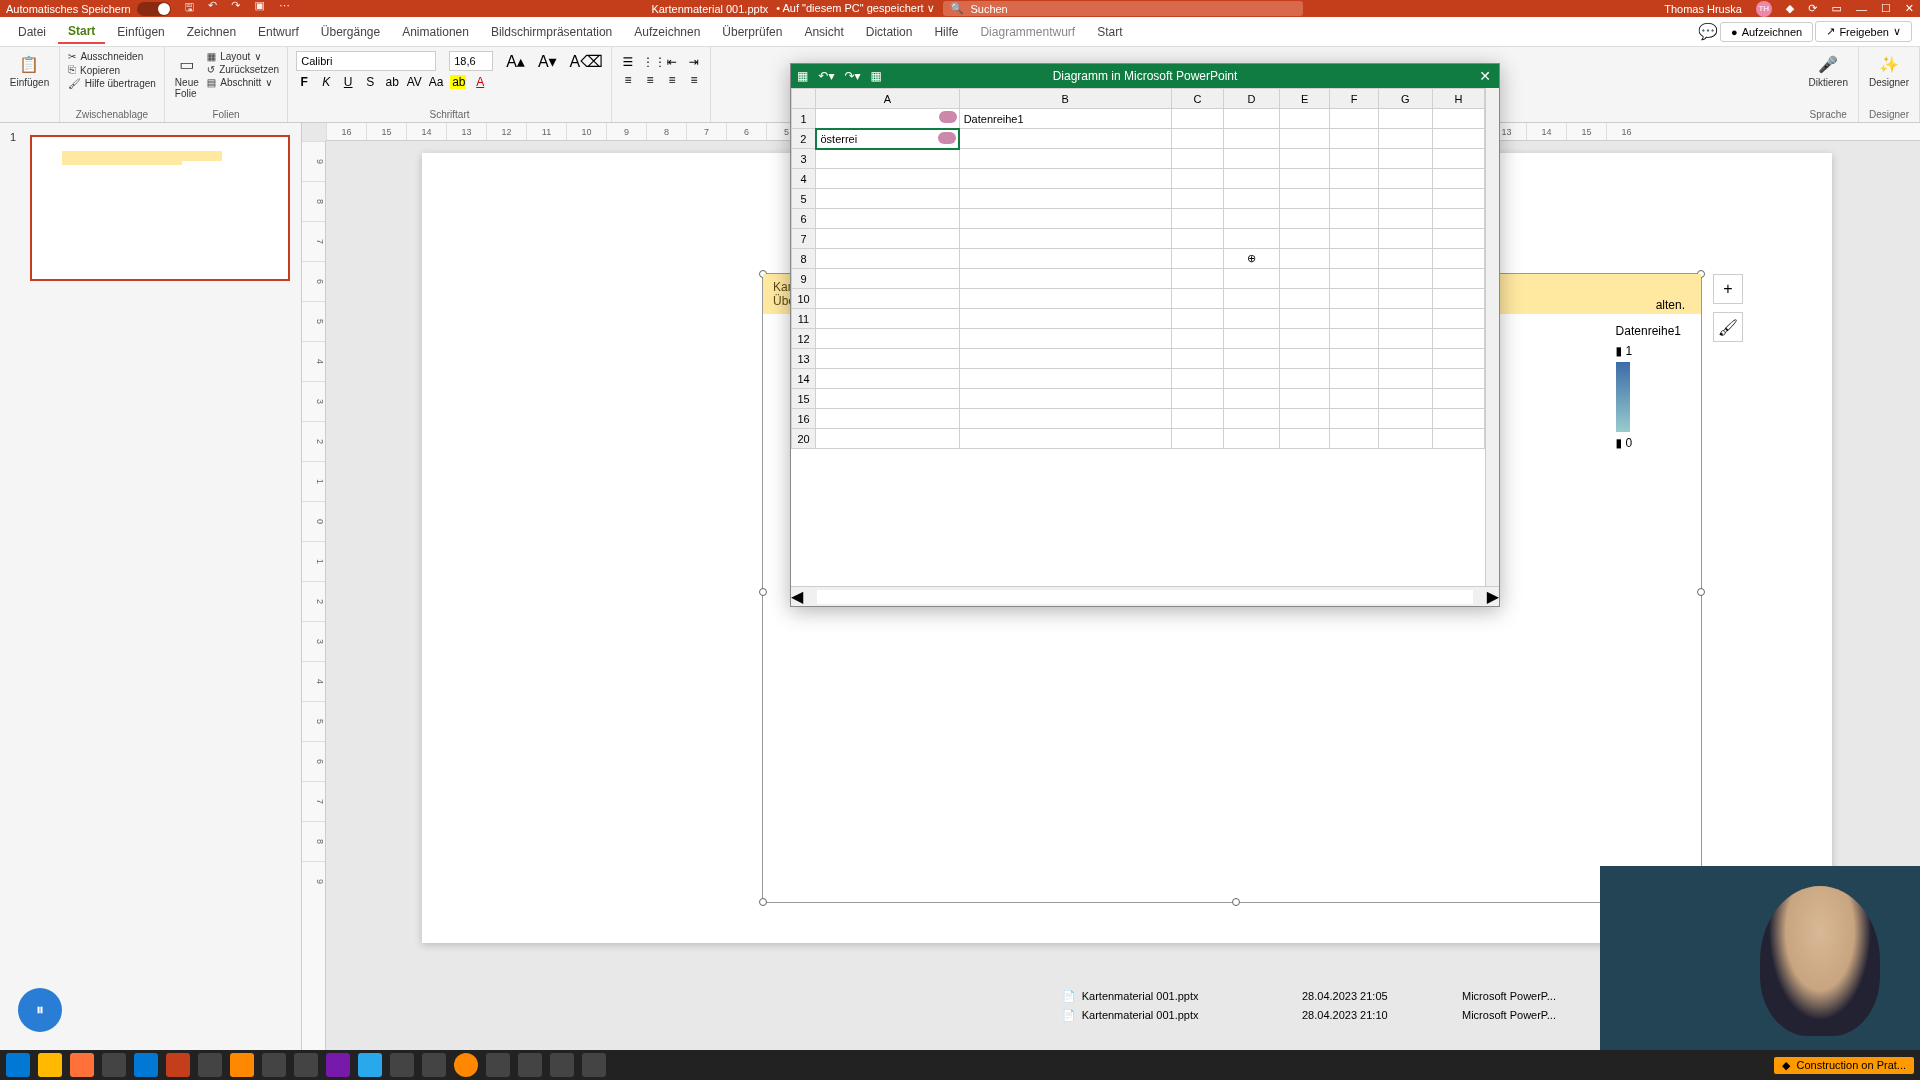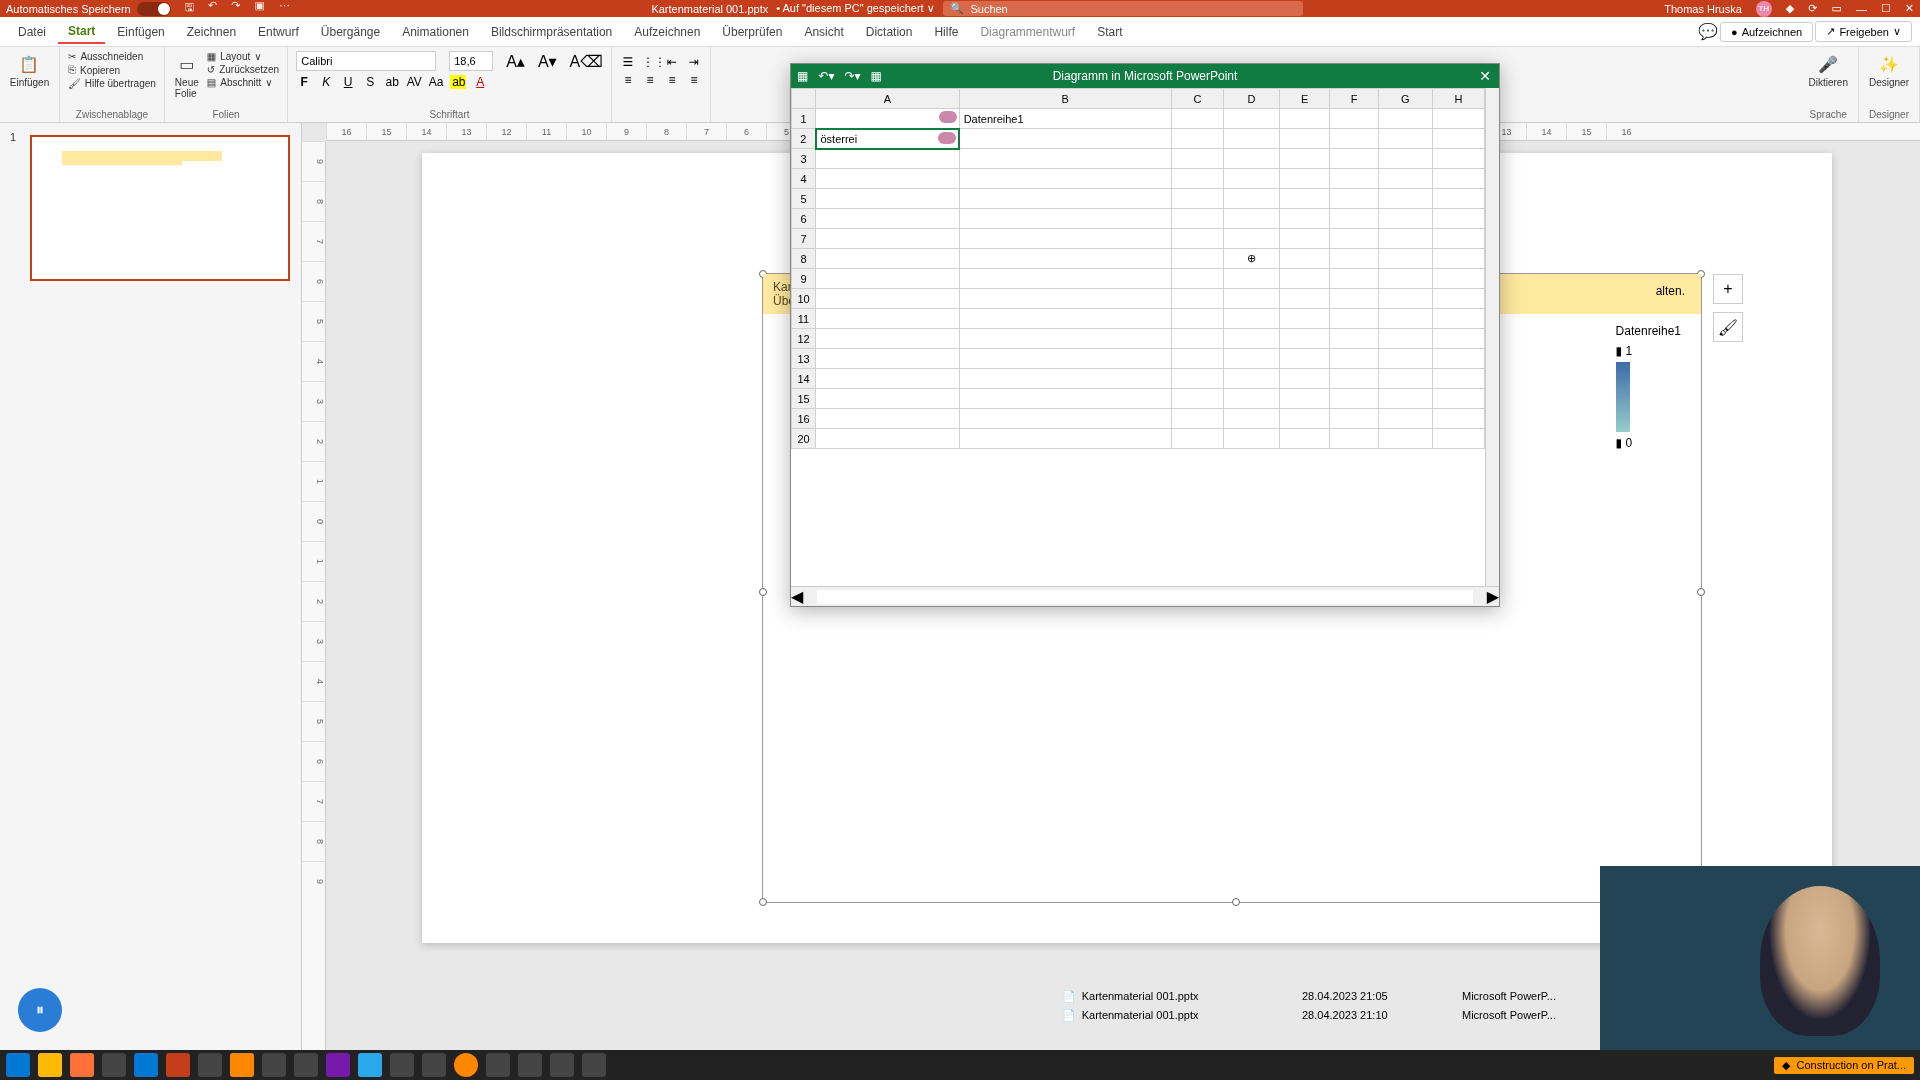--- a/index.html
+++ b/index.html
@@ -293,21 +293,21 @@
         <div class="handle" style="top:-4px;right:-4px"></div>
         <div class="handle" style="bottom:-4px;left:-4px"></div>
         <div class="handle" style="bottom:-4px;right:-4px"></div>
         <div class="handle" style="top:-4px;left:50%"></div>
         <div class="handle" style="bottom:-4px;left:50%"></div>
         <div class="handle" style="left:-4px;top:50%"></div>
         <div class="handle" style="right:-4px;top:50%"></div>
         <div class="banner">
           <span>Kartendiagramme b</span><br><span>Überprüfen Sie Ihre</span>
         </div>
-        <div style="position:absolute;top:8px;right:10px;background:#ffe8a0;padding:2px 6px;font-size:12px">alten.</div>
+        <div style="position:absolute;top:22px;right:10px;background:#ffe8a0;padding:2px 6px;font-size:12px">alten.</div>
         <div class="legend">
           <div>Datenreihe1</div>
           <div style="margin-top:6px">▮ <span>1</span></div>
           <div style="height:70px;width:14px;background:linear-gradient(#3b6ca8,#9cc);margin:4px 0"></div>
           <div>▮ <span>0</span></div>
         </div>
         <div class="sidebtns">
           <div>+</div>
           <div>🖌</div>
         </div>

